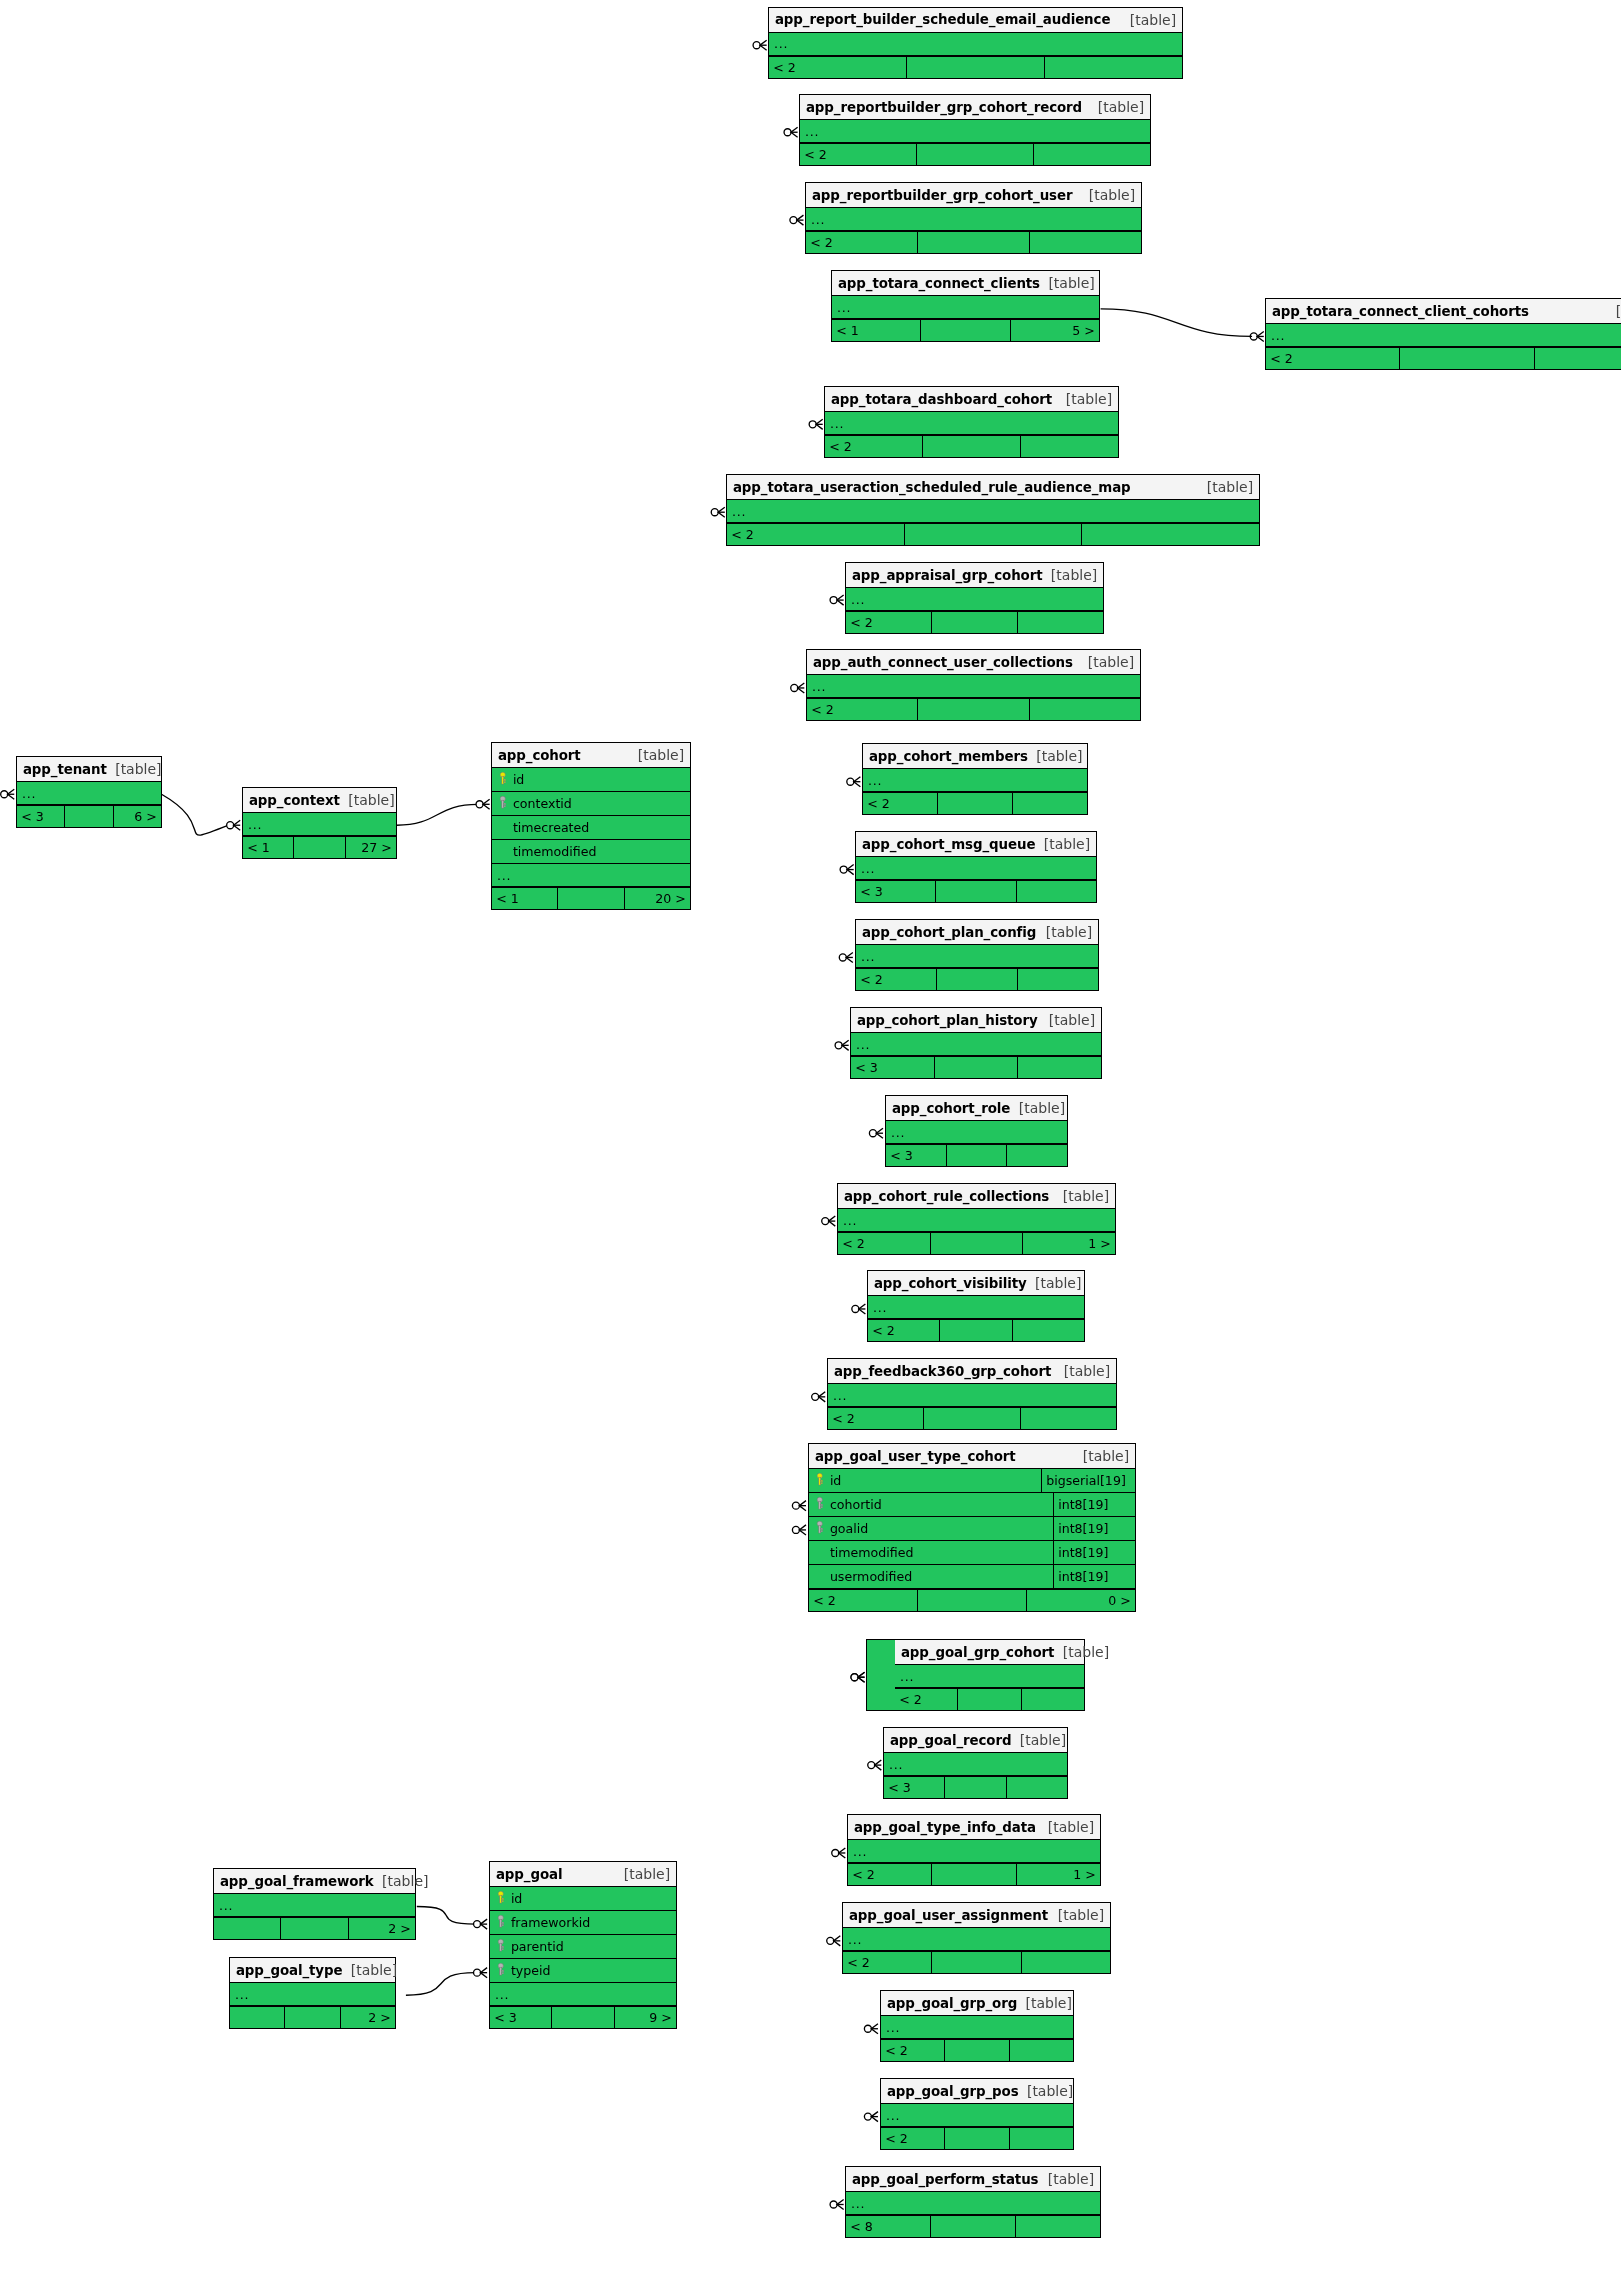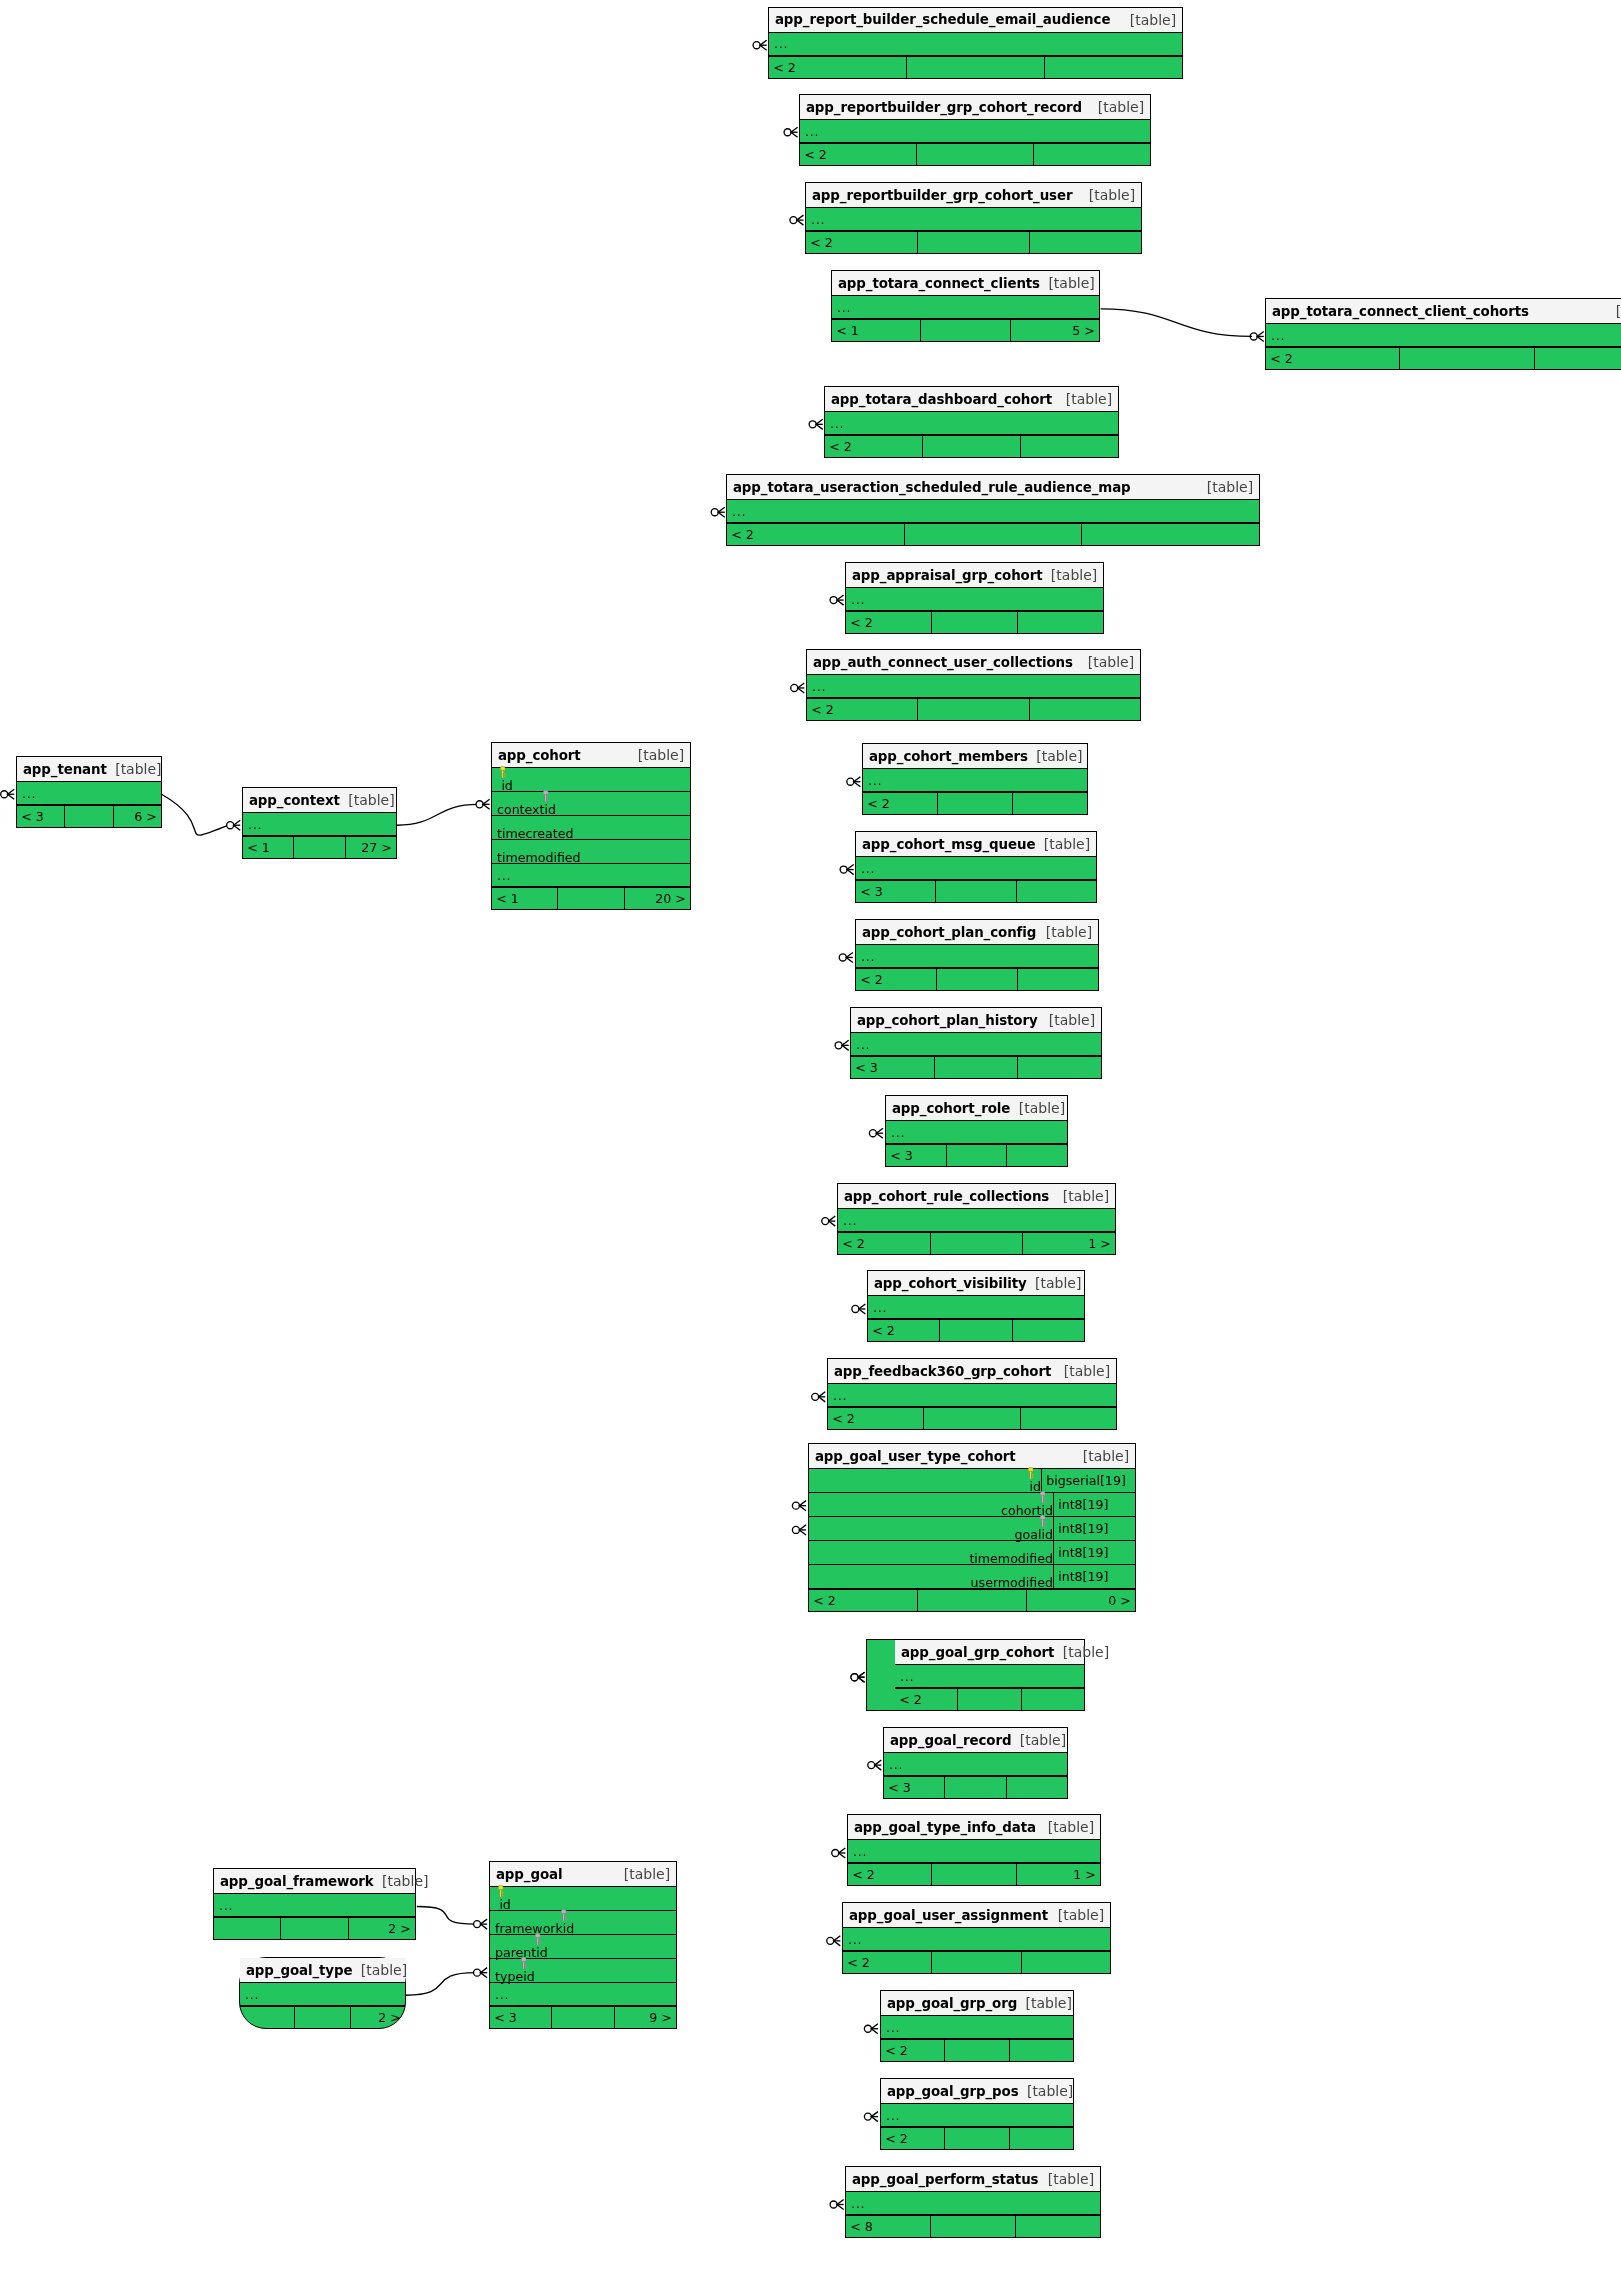--- a/index.html
+++ b/index.html
@@ -66,23 +66,22 @@
   }
   .ncol {
     padding: 0 5px;
     font-size: 12.6px;
     color: #000000;
     position: relative;
     justify-content: space-between;
   }
   .ncol .cname {
     display: flex;
-    align-items: flex-end;
+    align-items: flex-start;
     white-space: nowrap;
-    flex-direction: column;
   }
   .ncol.has-type .cname { flex: 1; }
   .typecell {
     border-left: 0.8px solid #000000;
     height: 100%;
     display: flex;
     align-items: center;
     padding: 0 4.2px;
     box-sizing: border-box;
     font-size: 12.6px;
@@ -751,21 +750,21 @@
           <span class="tname">app_goal_framework</span>
           <span class="ttag">[table]</span>
         </div>
         <div class="nrow ellipsis">...</div>
         <div class="nfoot">
           <div class="fl"></div>
           <div class="fm"></div>
           <div class="fr">2 &gt;</div>
         </div>
       </div>
-      <div class="node" style="left: 239px; top: 1957px; width: 167px; border-radius: 27px;">
+      <div class="node" style="left: 229px; top: 1957px; width: 167px;">
         <div class="nrow ntitle">
           <span class="tname">app_goal_type</span>
           <span class="ttag">[table]</span>
         </div>
         <div class="nrow ellipsis">...</div>
         <div class="nfoot">
           <div class="fl"></div>
           <div class="fm"></div>
           <div class="fr">2 &gt;</div>
         </div>

